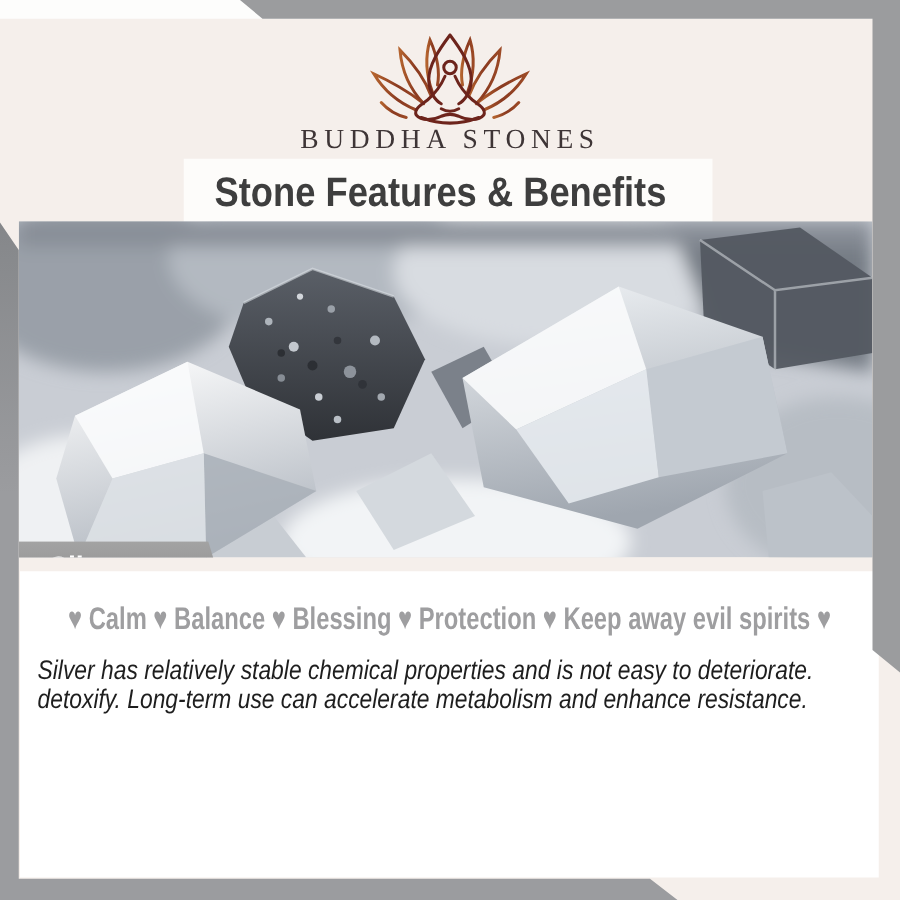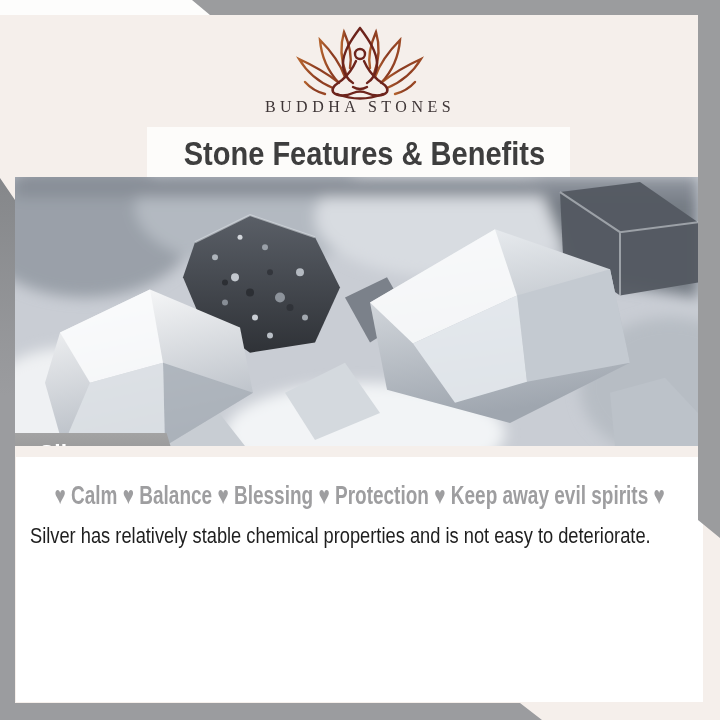--- a/index.html
+++ b/index.html
@@ -4,46 +4,46 @@
 <style>
   html,body{margin:0;padding:0;background:#ffffff;}
   .stage{position:relative;width:720px;height:720px;overflow:hidden;background:#fdfdfc;
          font-family:"Liberation Sans", sans-serif;}
   .cream{position:absolute;left:0;top:15px;width:720px;height:705px;background:#f5efeb;}
 
   
   .logo-wrap{position:absolute;left:0;top:0;width:720px;height:125px;}
   .lotus{position:absolute;left:295px;top:24px;width:130px;height:80px;}
   .brand{position:absolute;left:0;top:98px;width:720px;text-align:center;
-         font-family:"Liberation Serif", serif;font-size:16px;letter-spacing:4.5px;
+         font-family:"Liberation Serif", serif;font-size:22px;letter-spacing:4.5px;
          color:#3e3536;font-weight:500;}
 
   
   .banner{position:absolute;left:147px;top:127px;width:423px;height:53px;background:#fdfcfa;
-          display:flex;align-items:center;justify-content:flex-end;}
+          display:flex;align-items:center;justify-content:flex-start;}
   .banner-text{display:inline-block;white-space:nowrap;font-weight:bold;font-size:33px;
           color:#3e3e3e;transform:scaleX(0.88);transform-origin:50% 50%;}
 
   
   .photo{position:absolute;left:15px;top:177px;width:683px;height:269px;overflow:hidden;}
   .photo svg{display:block;width:683px;height:269px;}
   .stone-ribbon{position:absolute;left:0px;top:226px;width:163px;height:38px;
           background:linear-gradient(180deg,#a3a3a3,#8f8f90);
           clip-path:polygon(0 0,93% 0,100% 100%,0 100%);
           display:flex;align-items:flex-end;margin-top:30px;}
   .stone-ribbon span{display:inline-block;margin-left:24px;color:#ffffff;font-weight:bold;
           font-size:27px;white-space:nowrap;transform:scaleX(0.85);transform-origin:0 50%;}
 
   
   .content{position:absolute;left:16px;top:457px;width:687px;height:245px;background:#ffffff;}
   .benefits{position:absolute;left:0;top:24px;width:100%;display:flex;justify-content:center;}
   .benefits span{display:inline-block;white-space:nowrap;font-weight:bold;font-size:25px;
           color:#9e9ea0;transform:scaleX(0.76);transform-origin:50% 50%;}
   .para{position:absolute;left:14px;top:68px;width:660px;color:#1e1e1e;}
-  .pline{height:22.6px;line-height:22.6px;}
+  .pline{height:22.6px;line-height:22.6px;font-style:italic;}
   .pline span{display:inline-block;white-space:nowrap;font-size:21.5px;
           transform:scaleX(0.85);transform-origin:0 50%;}
 
   
   .frame{position:absolute;left:0;top:0;width:720px;height:720px;pointer-events:none;}
 </style>
 </head>
 <body>
 
 <div class="stage">
@@ -150,20 +150,21 @@
       <span>Silver</span>
     </div>
   </div>
 
   <div class="content">
     <div class="benefits">
       <span>♥ Calm ♥ Balance ♥ Blessing ♥ Protection ♥ Keep away evil spirits ♥</span>
     </div>
     <div class="para">
       <div class="pline"><span>Silver has relatively stable chemical properties and is not easy to deteriorate.</span></div>
+      <div class="pline"><span>detoxify. Long-term use can accelerate metabolism and enhance resistance.</span></div>
     </div>
   </div>
 
   <svg class="frame" viewBox="0 0 720 720">
     <defs>
       <linearGradient id="fg" x1="0" y1="0" x2="0" y2="1">
         <stop offset="0" stop-color="#85878a"></stop>
           <stop offset="0.4" stop-color="#9b9c9f"></stop>
       </linearGradient>
     </defs>

